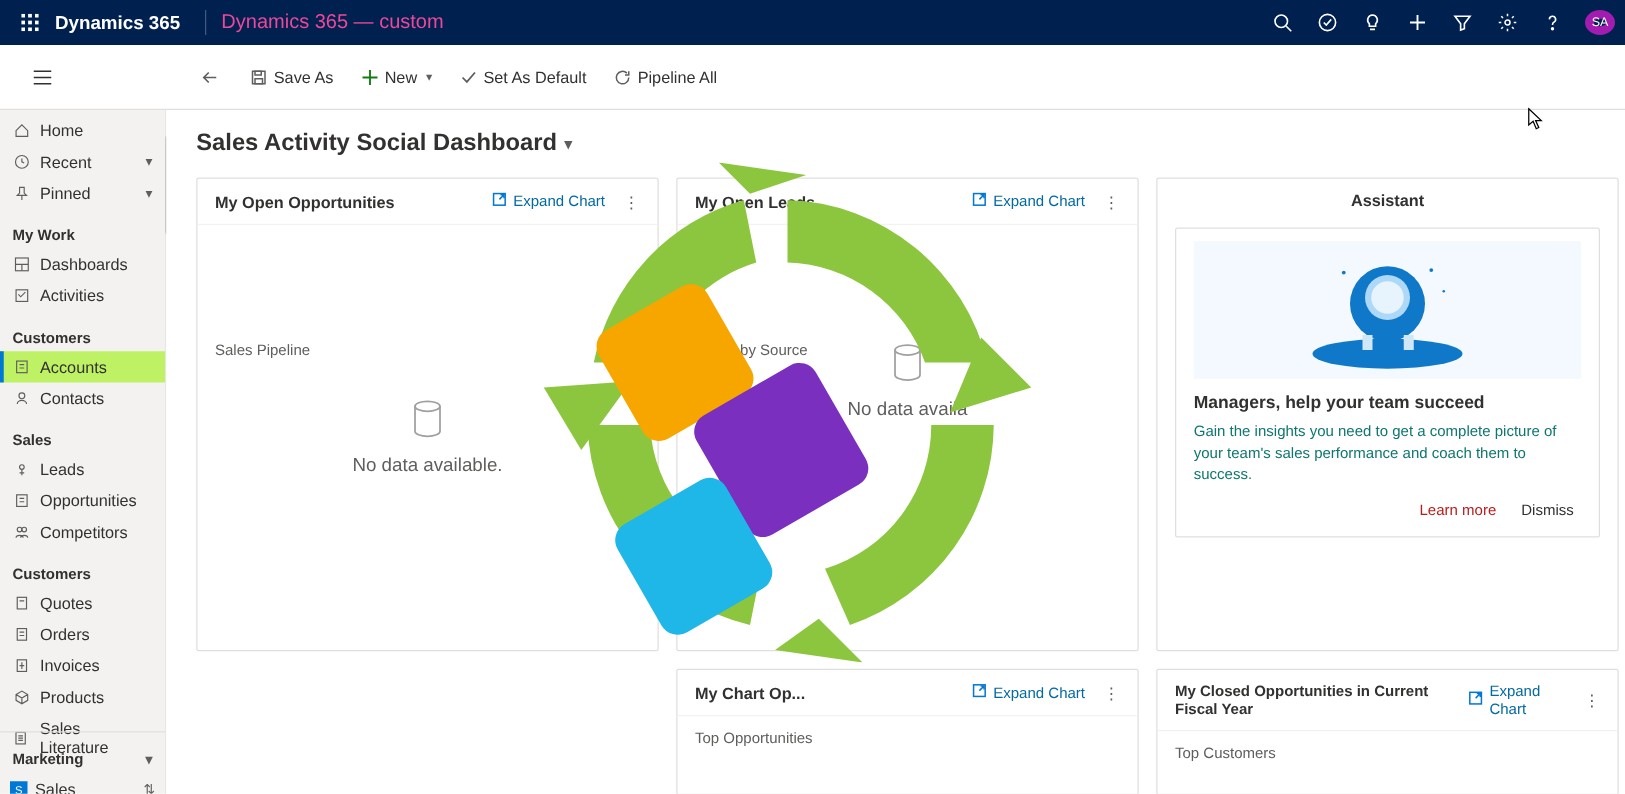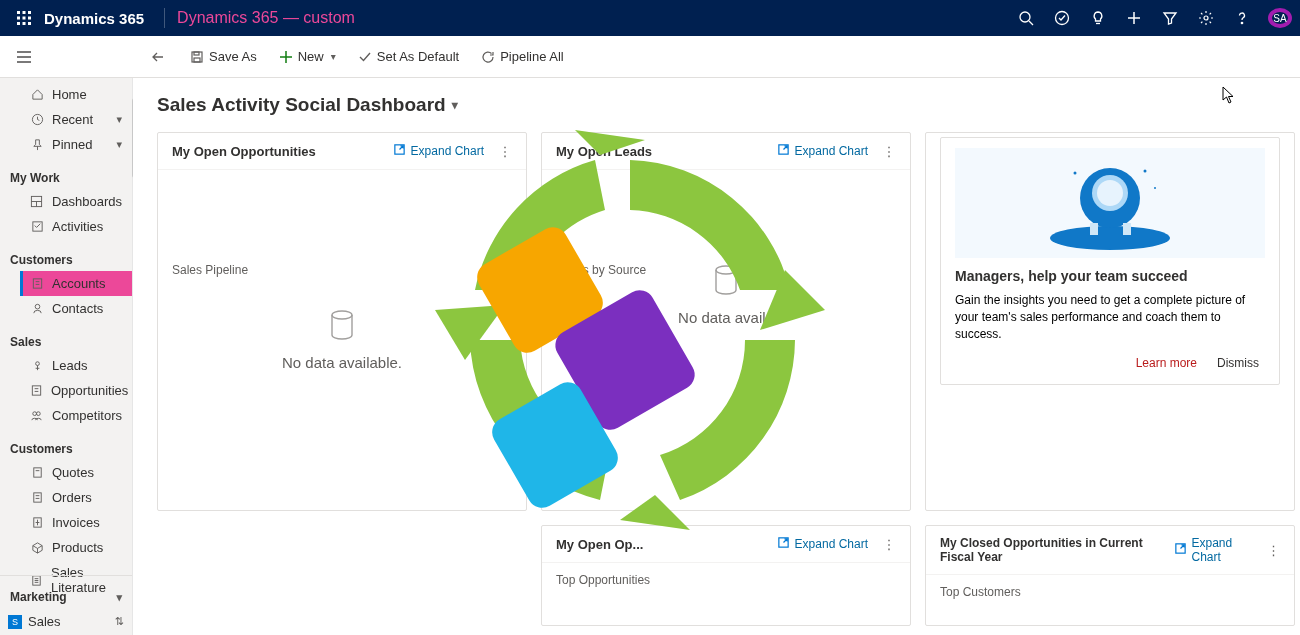--- a/index.html
+++ b/index.html
@@ -7,41 +7,41 @@
 
 
 .topbar { height: 36px; background: #002050; color: #fff; display: flex; align-items: center; padding: 0 8px; }
 .topbar .waffle { width: 32px; height: 32px; display: flex; align-items: center; justify-content: center; cursor: pointer; }
 .topbar .brand { font-weight: 600; font-size: 15px; margin-left: 4px; margin-right: 14px; }
 .topbar .divider { width: 1px; height: 20px; background: rgba(255,255,255,0.25); margin: 0 6px; }
 .topbar .subtitle { font-size: 16px; color: #ec4899; margin-left: 6px; }
 .topbar .spacer { flex: 1; }
 .topbar .icons { display: flex; align-items: center; gap: 4px; }
 .topbar .icons .ticon { width: 32px; height: 32px; display: flex; align-items: center; justify-content: center; cursor: pointer; color: #fff; }
-.topbar .avatar { width: 24px; height: 20px; border-radius: 50%; border: 4px solid #a21caf; display: flex; align-items: center; justify-content: center; font-size: 10px; margin-left: 6px; }
-
-
-.cmdbar { height: 42px; border-bottom: 1px solid #e1dfdd; display: flex; align-items: center; padding: 0 14px; gap: 14px; font-size: 13px; color: #323130; }
+.topbar .avatar { width: 24px; height: 20px; border-radius: 50%; border: 7px solid #a21caf; display: flex; align-items: center; justify-content: center; font-size: 10px; margin-left: 6px; }
+
+
+.cmdbar { height: 52px; border-bottom: 1px solid #e1dfdd; display: flex; align-items: center; padding: 0 24px; gap: 14px; font-size: 13px; color: #323130; }
 .cmdbar .hamburger { width: 20px; display: flex; justify-content: center; cursor: pointer; margin-right: 100px; }
 .cmdbar .back { width: 20px; display: flex; justify-content: center; cursor: pointer; margin-right: 4px; color: #605e5c; }
 .cmdbar .cmd { display: flex; align-items: center; gap: 5px; cursor: pointer; padding: 4px 4px; color: #323130; }
 .cmdbar .cmd .ci { color: #0078d4; }
 .cmdbar .cmd .cig { color: #107c10; }
 .cmdbar .cmd svg { display: block; }
 
 .content { display: flex; height: calc(635px - 36px - 42px); }
 
 
 .sidebar { width: 133px; background: #f3f2f1; border-right: 1px solid #e6e6e6; position: relative; }
 .sidebar .sb-scroll { position: absolute; right: -6px; top: 0; width: 6px; height: 100%; }
 .sidebar .sb-scroll .thumb { position: absolute; top: 20px; width: 6px; height: 80px; background: #c8c8c8; border-radius: 3px; }
 .sidebar .nav { padding-top: 4px; }
-.sidebar .item { display: flex; align-items: center; gap: 8px; padding: 5px 10px; cursor: pointer; font-size: 13px; color: #323130; position: relative; margin-left: 20px; }
+.sidebar .item { display: flex; align-items: center; gap: 8px; padding: 5px 10px; cursor: pointer; font-size: 13px; color: #323130; position: relative; }
 .sidebar .item .chev { margin-left: auto; color: #605e5c; font-size: 11px; }
-.sidebar .item.active { background: #ec4899; }
+.sidebar .item.active { background: #bef264; }
 .sidebar .item.active::before { content: ''; position: absolute; left: 0; top: 0; bottom: 0; width: 3px; background: #0078d4; }
 .sidebar .section { padding: 14px 10px 4px; font-size: 12px; font-weight: 600; color: #323130; display: flex; align-items: center; }
 .sidebar .section .chev { margin-left: auto; color: #605e5c; font-size: 11px; }
 .sidebar .bottom { position: absolute; bottom: 0; left: 0; right: 0; border-top: 1px solid #e1dfdd; }
 .sidebar .bottom .app-pick { display: flex; align-items: center; gap: 6px; padding: 6px 8px; cursor: pointer; }
 .sidebar .bottom .app-pick .sq { width: 14px; height: 14px; background: #0078d4; color: #fff; font-size: 9px; display: flex; align-items: center; justify-content: center; }
 .sidebar .bottom .app-pick .chev { margin-left: auto; font-size: 11px; color: #605e5c; }
 .sidebar .ic { width: 14px; height: 14px; color: #605e5c; display: flex; align-items: center; justify-content: center; }
 
 
@@ -63,21 +63,21 @@
 .card.short .cbody { height: 50px; padding-top: 10px; }
 .nodata { text-align: center; color: #605e5c; }
 .nodata .dbicon { margin-bottom: 10px; color: #a19f9d; }
 .nodata .ndt { font-size: 15px; }
 
 
 .assist-card { border: 1px solid #e1dfdd; border-radius: 2px; padding: 10px 0 10px; margin-top: 4px; }
 .assist-img { height: 110px; display: flex; align-items: center; justify-content: center; background: #f3f9fe; margin: 0 14px; }
 .assist-txt { padding: 10px 14px 4px; }
 .assist-txt h3 { font-size: 14px; font-weight: 600; margin-bottom: 8px; }
-.assist-txt p { font-size: 12px; color: #000000; line-height: 1.4; }
+.assist-txt p { font-size: 12px; color: #0f766e; line-height: 1.4; }
 .assist-actions { display: flex; justify-content: flex-end; gap: 20px; padding: 10px 20px 4px; font-size: 12px; }
 .assist-actions .lm { color: #b91c1c; cursor: pointer; }
 .assist-actions .dm { color: #323130; cursor: pointer; }
 
 
 .overlay-logo { position: absolute; left: 430px; top: 130px; width: 400px; height: 400px; pointer-events: none; z-index: 50; }
 
 
 .cursor { position: absolute; left: 1222px; top: 86px; z-index: 60; font-size: 14px; color: #000; }
 </style>
@@ -424,20 +424,23 @@
             <div class="dbicon"><svg width="28" height="32" viewBox="0 0 28 32" fill="none" stroke="#a19f9d" stroke-width="1.4">
                   <ellipse cx="14" cy="6" rx="10" ry="4"></ellipse>
                   <path d="M4 6 V26 a10 4 0 0 0 20 0 V6"></path>
                 </svg></div>
             <div class="ndt">No data availa</div>
           </div>
         </div>
       </div>
 
       <div class="card tall">
+        <div class="chead" style="border-bottom:none">
+          <div class="ctitle">Assistant</div>
+        </div>
         <div class="cbody" style="display:block;height:auto;padding-top:0">
           <div class="assist-card">
             <div class="assist-img">
               <svg width="150" height="100" viewBox="0 0 150 100">
                 <ellipse cx="75" cy="85" rx="60" ry="12" fill="#1078c8"></ellipse>
                 <circle cx="75" cy="45" r="30" fill="#1078c8"></circle>
                 <circle cx="75" cy="40" r="18" fill="#add8f7"></circle>
                 <circle cx="75" cy="40" r="13" fill="#fff" opacity="0.7"></circle>
                 <rect x="55" y="70" width="8" height="12" fill="#d0e7f7"></rect>
                 <rect x="88" y="70" width="8" height="12" fill="#d0e7f7"></rect>
@@ -454,21 +457,21 @@
               <span class="lm">Learn more</span>
               <span class="dm">Dismiss</span>
             </div>
           </div>
         </div>
       </div>
 
       <div></div>
       <div class="card short">
         <div class="chead">
-          <div class="ctitle">My Open Op...</div>
+          <div class="ctitle">My Chart Op...</div>
           <div class="spacer"></div>
           <div class="expand">
               <span class="ei"><svg width="13" height="13" viewBox="0 0 14 14" fill="none" stroke="#0078d4" stroke-width="1.3">
                   <rect x="2" y="2" width="10" height="10"></rect>
                   <path d="M8 3 H11 V6 M11 3 L7 7"></path>
                 </svg></span>
               <span>Expand Chart</span>
             </div>
           <div class="more">⋮</div>
         </div>

